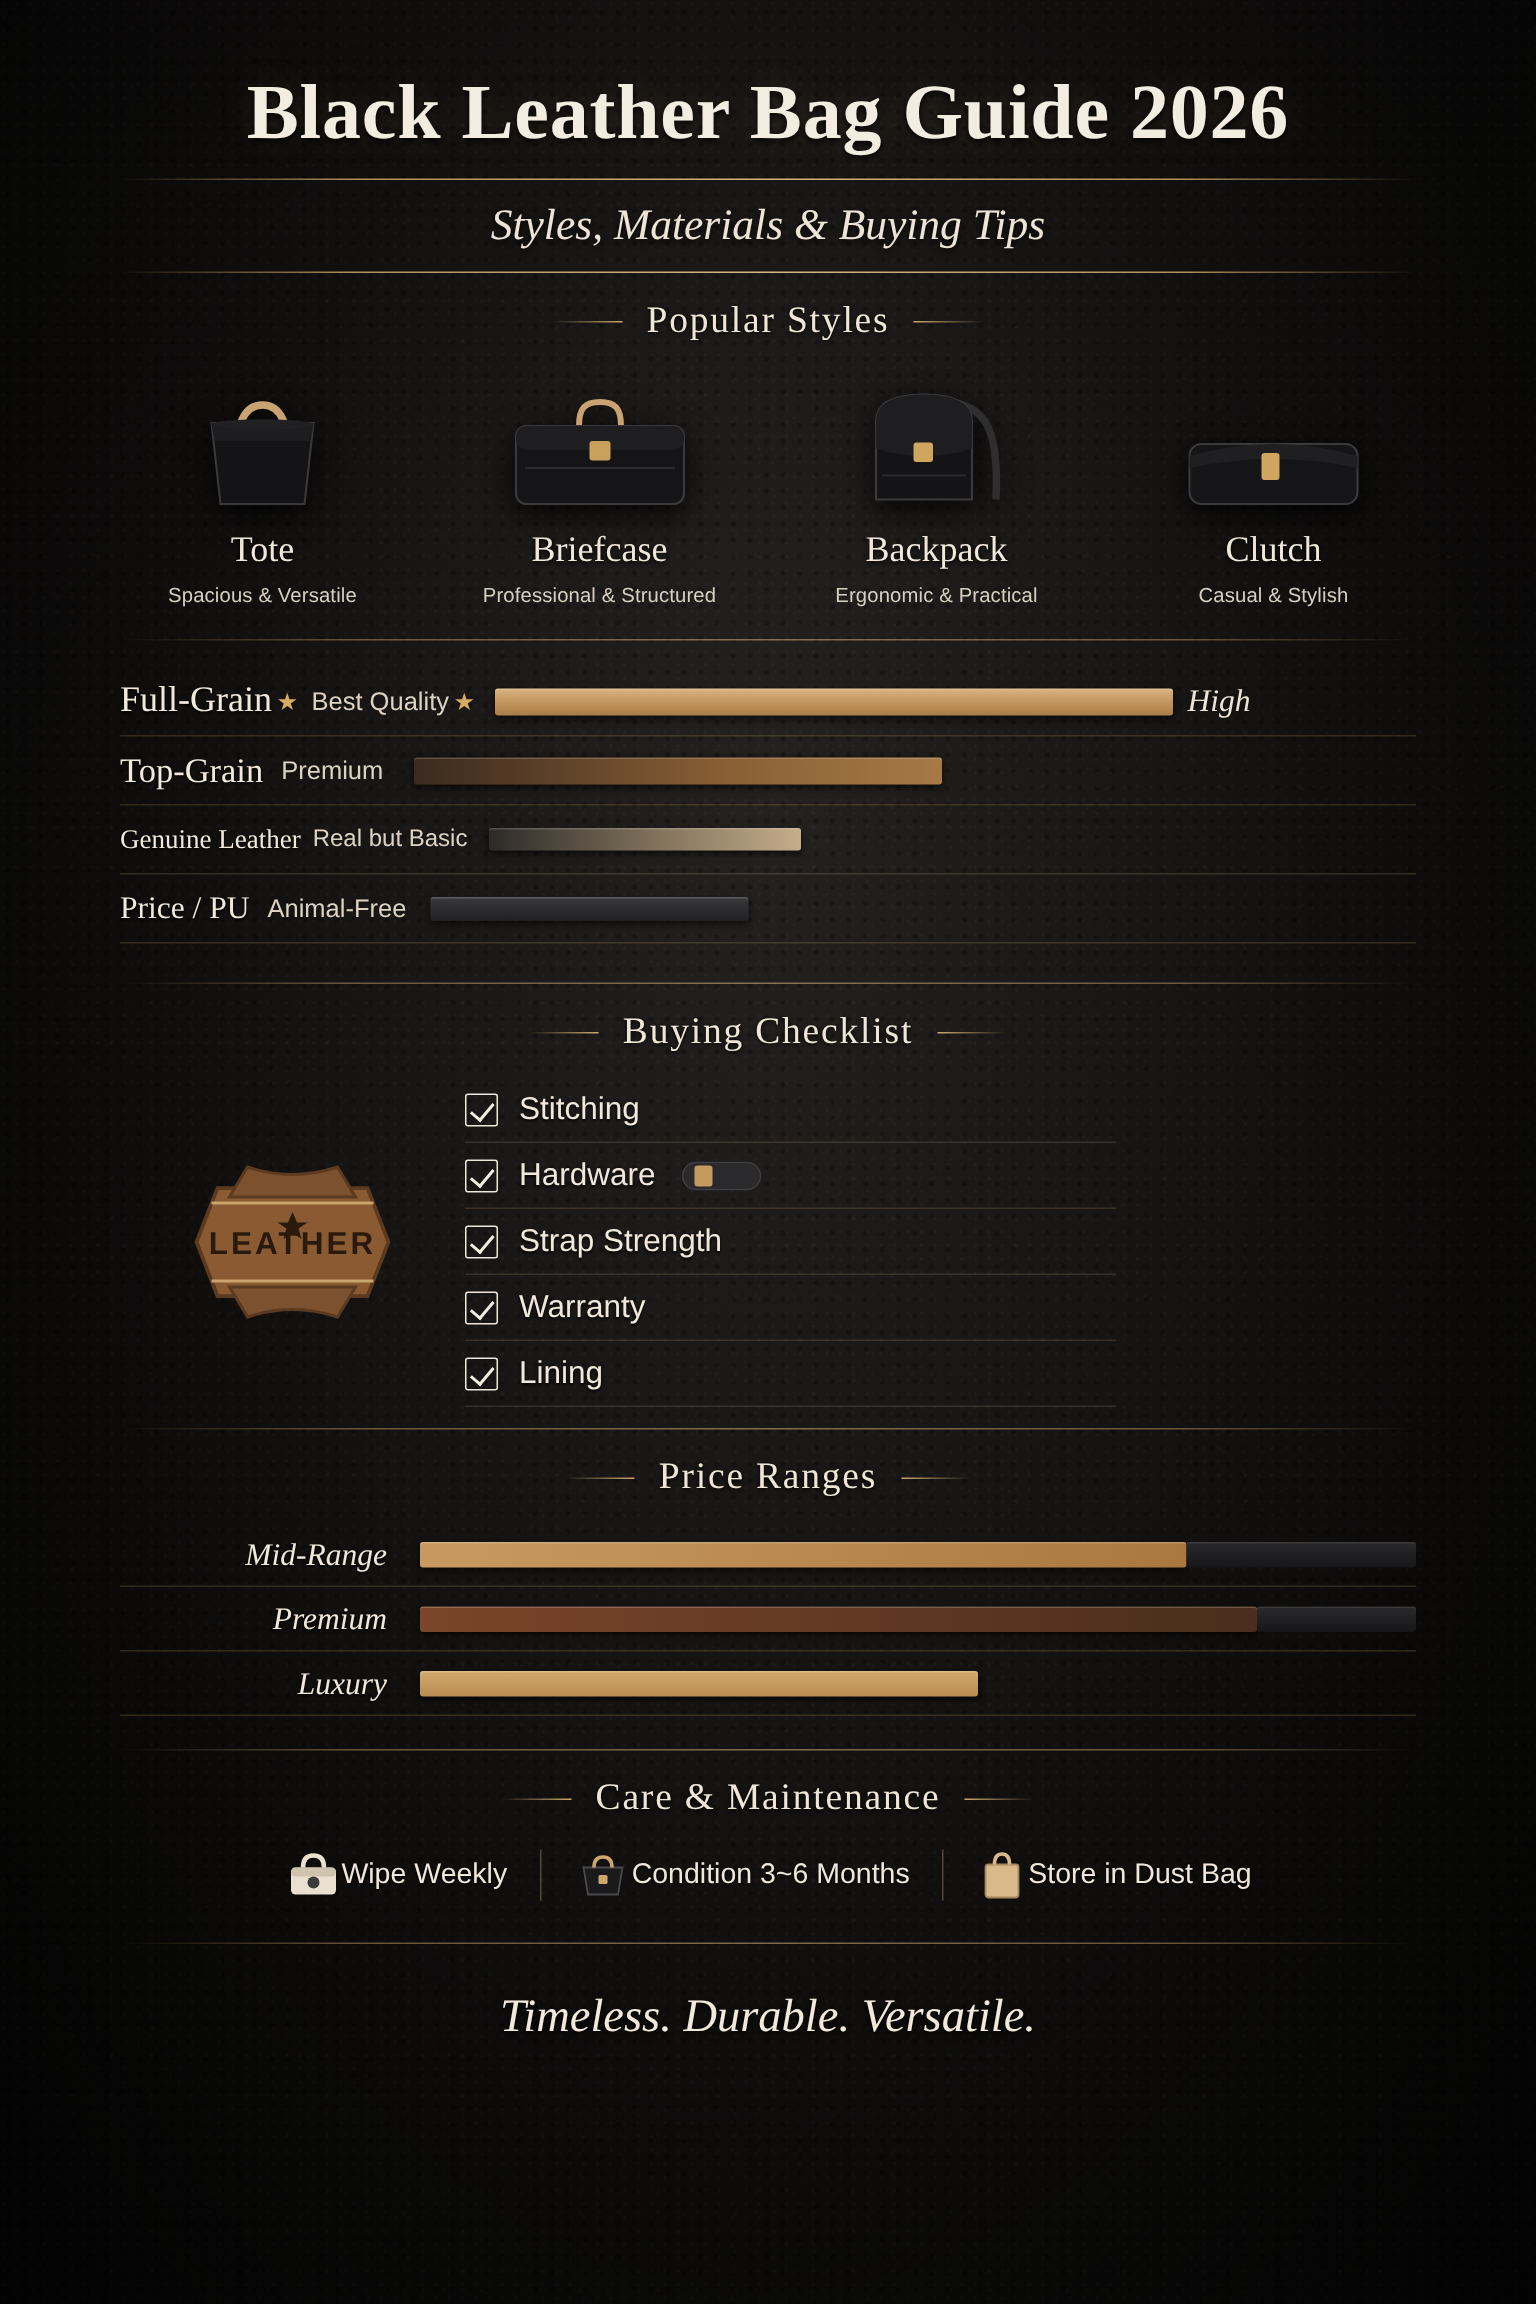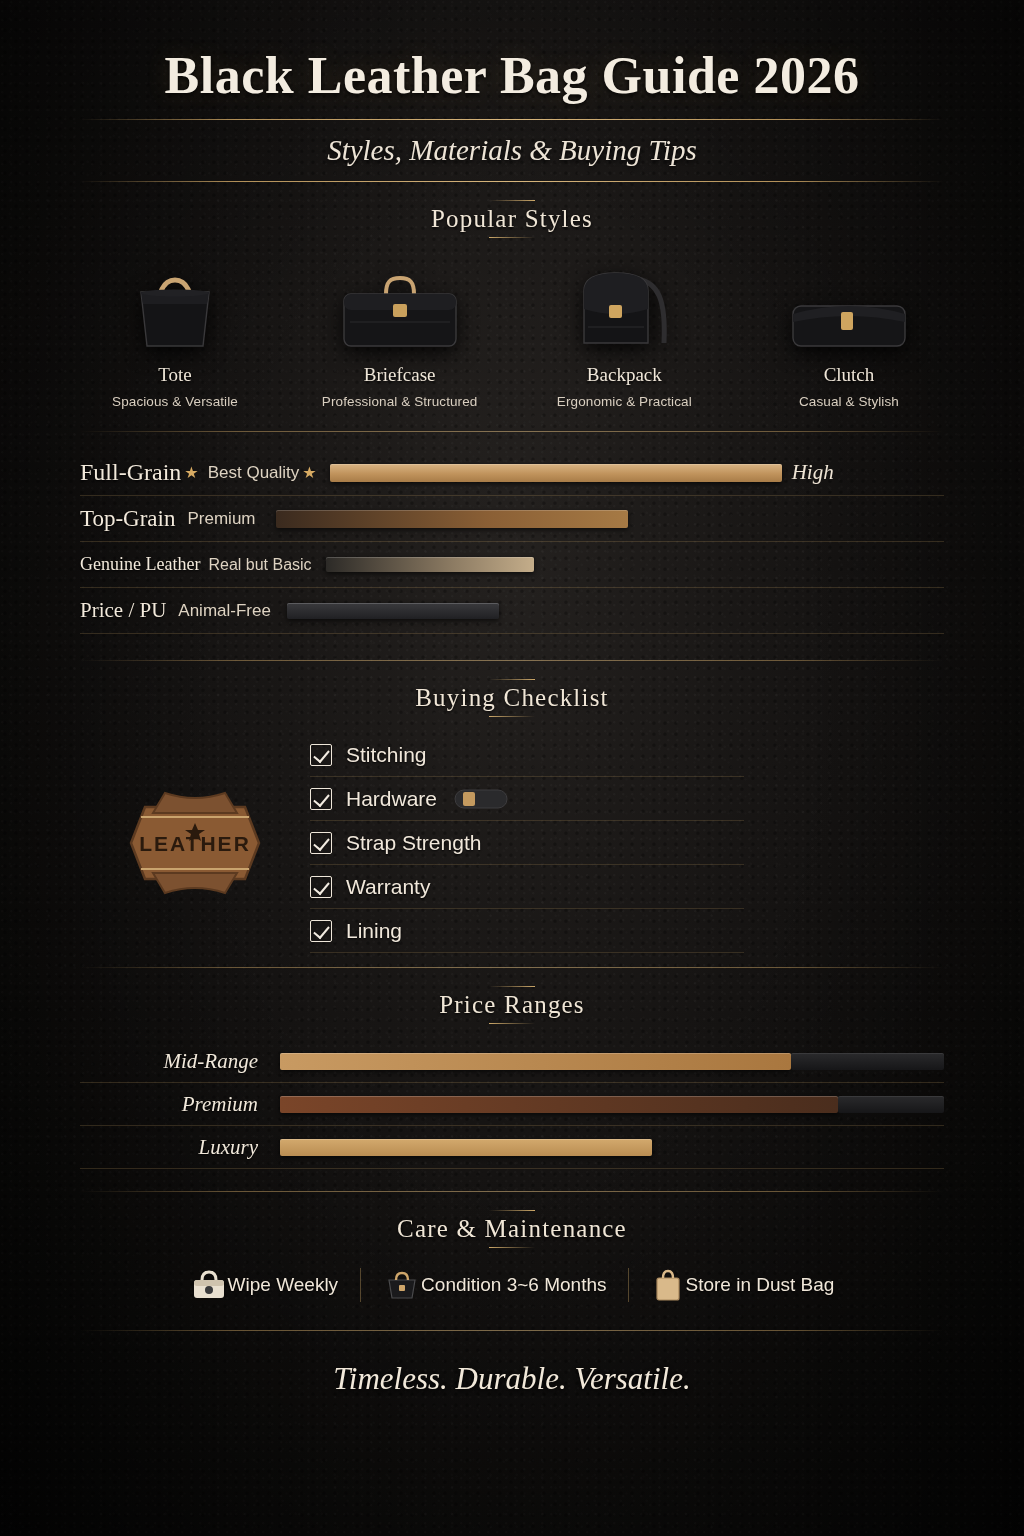--- a/index.html
+++ b/index.html
@@ -72,23 +72,22 @@
     color: #ede4d6;
     margin: 4px 0 12px;
     text-shadow: 0 2px 4px rgba(0,0,0,0.8);
   }
 
   
   .sec-head {
     display: flex;
     align-items: center;
     justify-content: center;
-    gap: 4px;
+    gap: 16px;
     margin: 18px 0 8px;
-    flex-direction: column;
   }
   .sec-head .dash {
     width: 46px;
     height: 1px;
     background: linear-gradient(to right, rgba(200,160,95,0), rgba(214,176,110,0.95));
   }
   .sec-head .dash.right {
     background: linear-gradient(to left, rgba(200,160,95,0), rgba(214,176,110,0.95));
   }
   .sec-head h2 {
@@ -111,21 +110,21 @@
   .style-item { width: 162px; text-align: center; }
   .bag-wrap {
     height: 100px;
     display: flex;
     align-items: flex-end;
     justify-content: center;
     filter: drop-shadow(0 6px 10px rgba(0,0,0,0.85));
   }
   .style-name {
     font-family: "Liberation Serif", serif;
-    font-size: 19px;
+    font-size: 24px;
     color: #f1e8da;
     margin-top: 12px;
     text-shadow: 0 1px 3px rgba(0,0,0,0.9);
   }
   .style-desc {
     font-size: 13.5px;
     color: #d9cfc0;
     margin-top: 8px;
     letter-spacing: 0.1px;
   }

